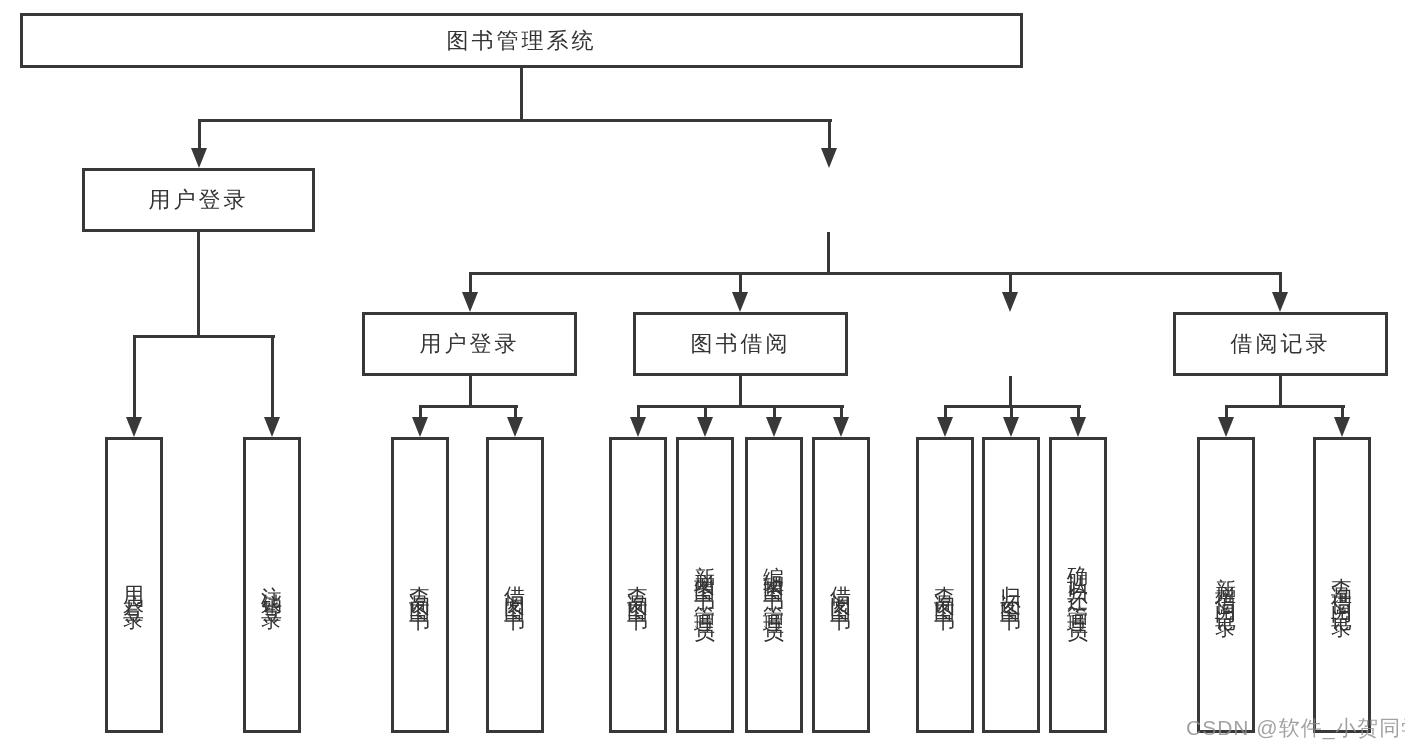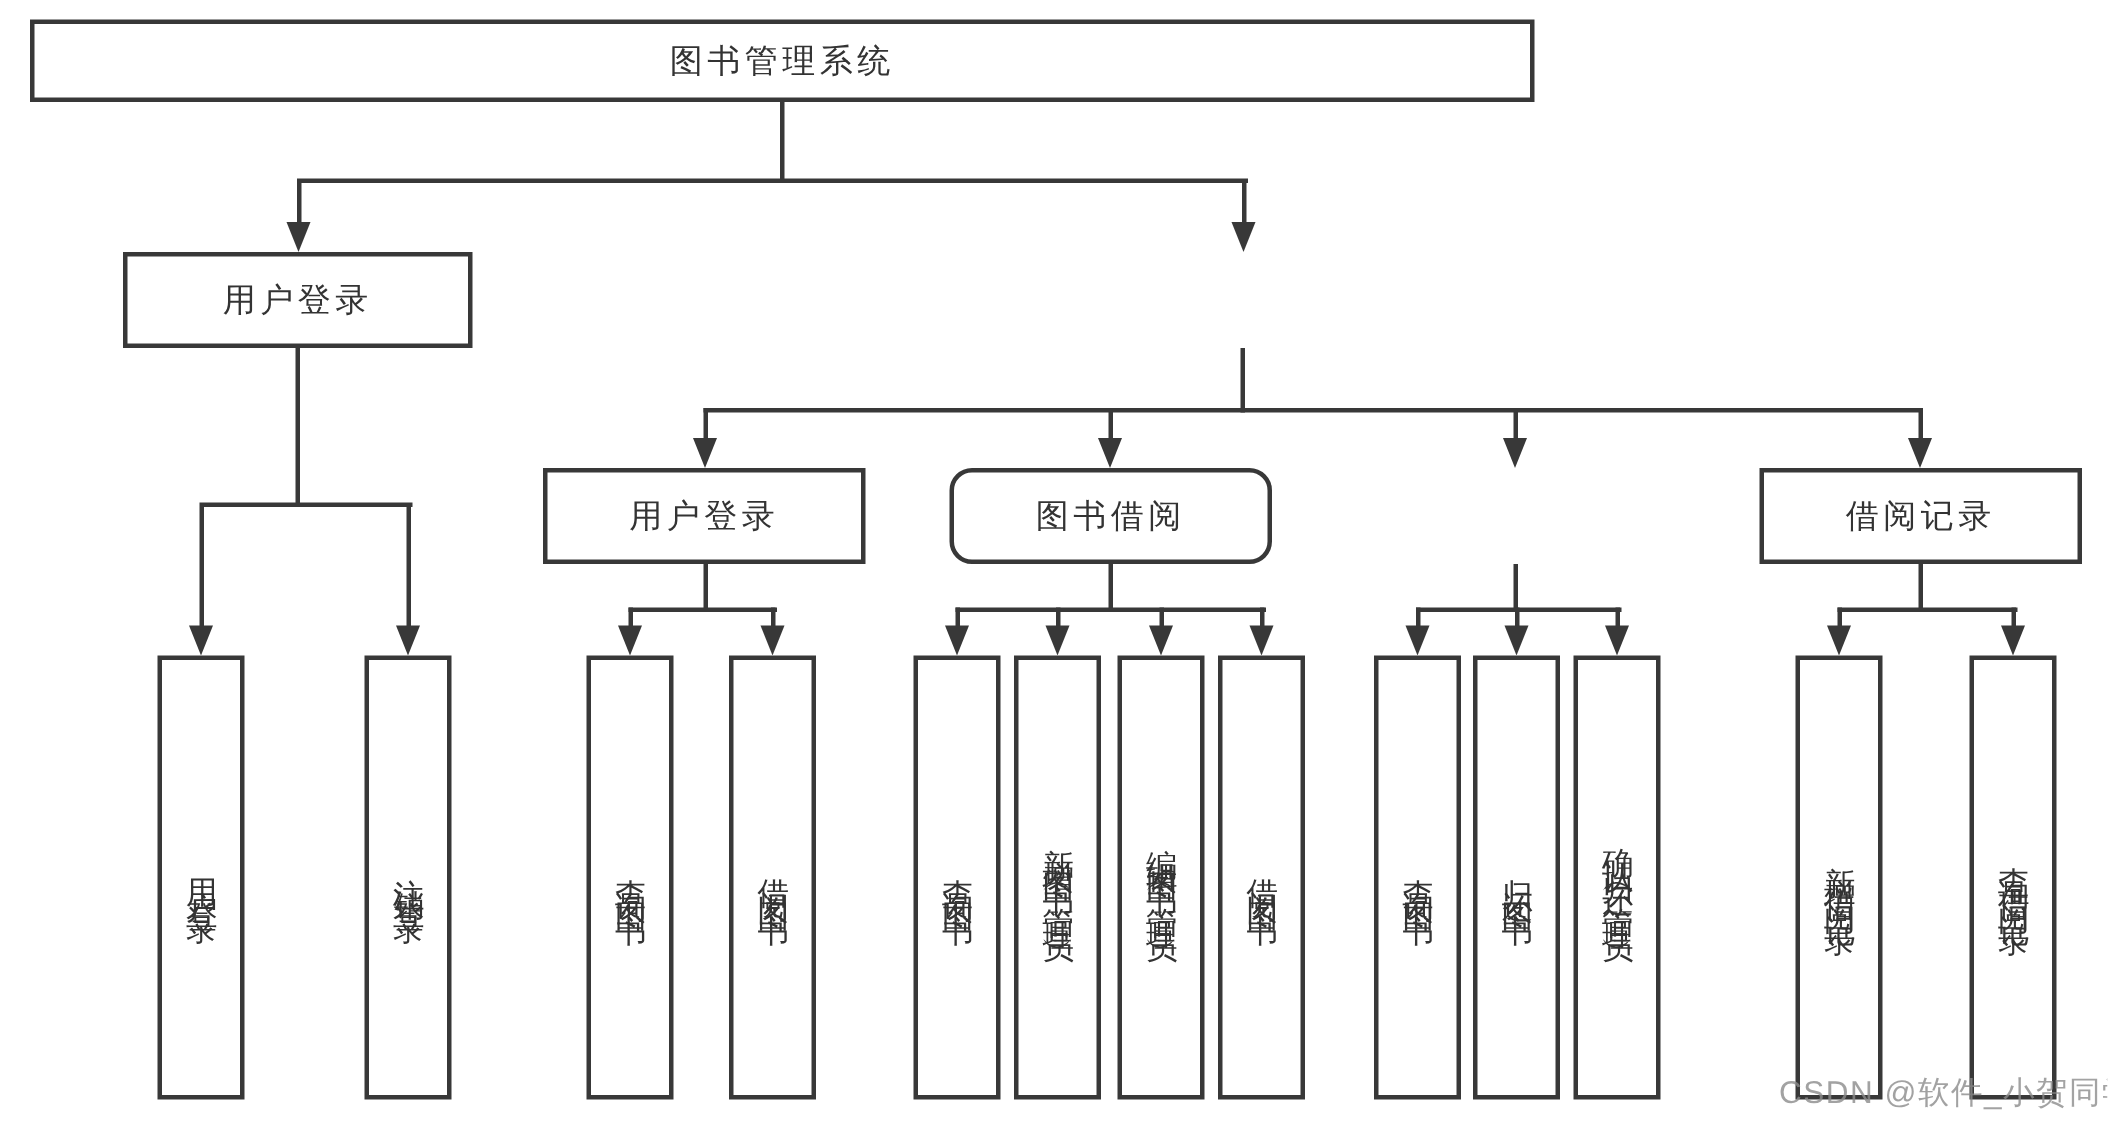--- a/index.html
+++ b/index.html
@@ -104,21 +104,21 @@
   <div class="vl" style="left:739px; top:272px; height:21px;"></div>
   <div class="arr" style="left:732px; top:292px;"></div>
   <div class="vl" style="left:1009px; top:272px; height:21px;"></div>
   <div class="arr" style="left:1002px; top:292px;"></div>
   <div class="vl" style="left:1279px; top:272px; height:21px;"></div>
   <div class="arr" style="left:1272px; top:292px;"></div>
 
   <div class="box" style="left:362px; top:312px; width:215px; height:64px;">
     <span>用户登录</span>
   </div>
-  <div class="box" style="left:633px; top:312px; width:215px; height:64px;border-radius:15px;">
+  <div class="box" style="left:633px; top:312px; width:215px; height:64px;">
     <span>图书借阅</span>
   </div>
   <div class="box" style="left:1173px; top:312px; width:215px; height:64px;">
     <span>借阅记录</span>
   </div>
 
   <div class="vl" style="left:469px; top:376px; height:32px;"></div>
   <div class="hl" style="left:419px; top:405px; width:99px;"></div>
   <div class="vl" style="left:419px; top:405px; height:15px;"></div>
   <div class="arr" style="left:412px; top:417px;"></div>

